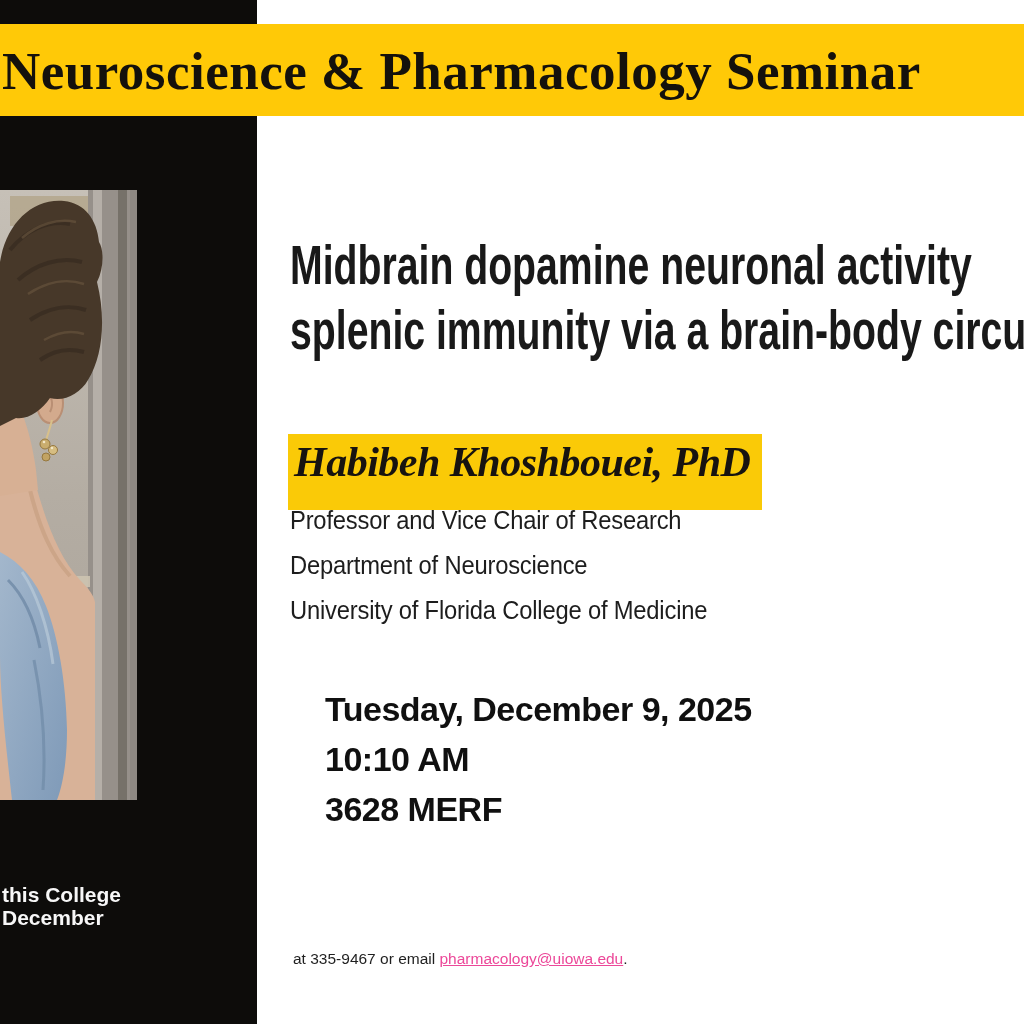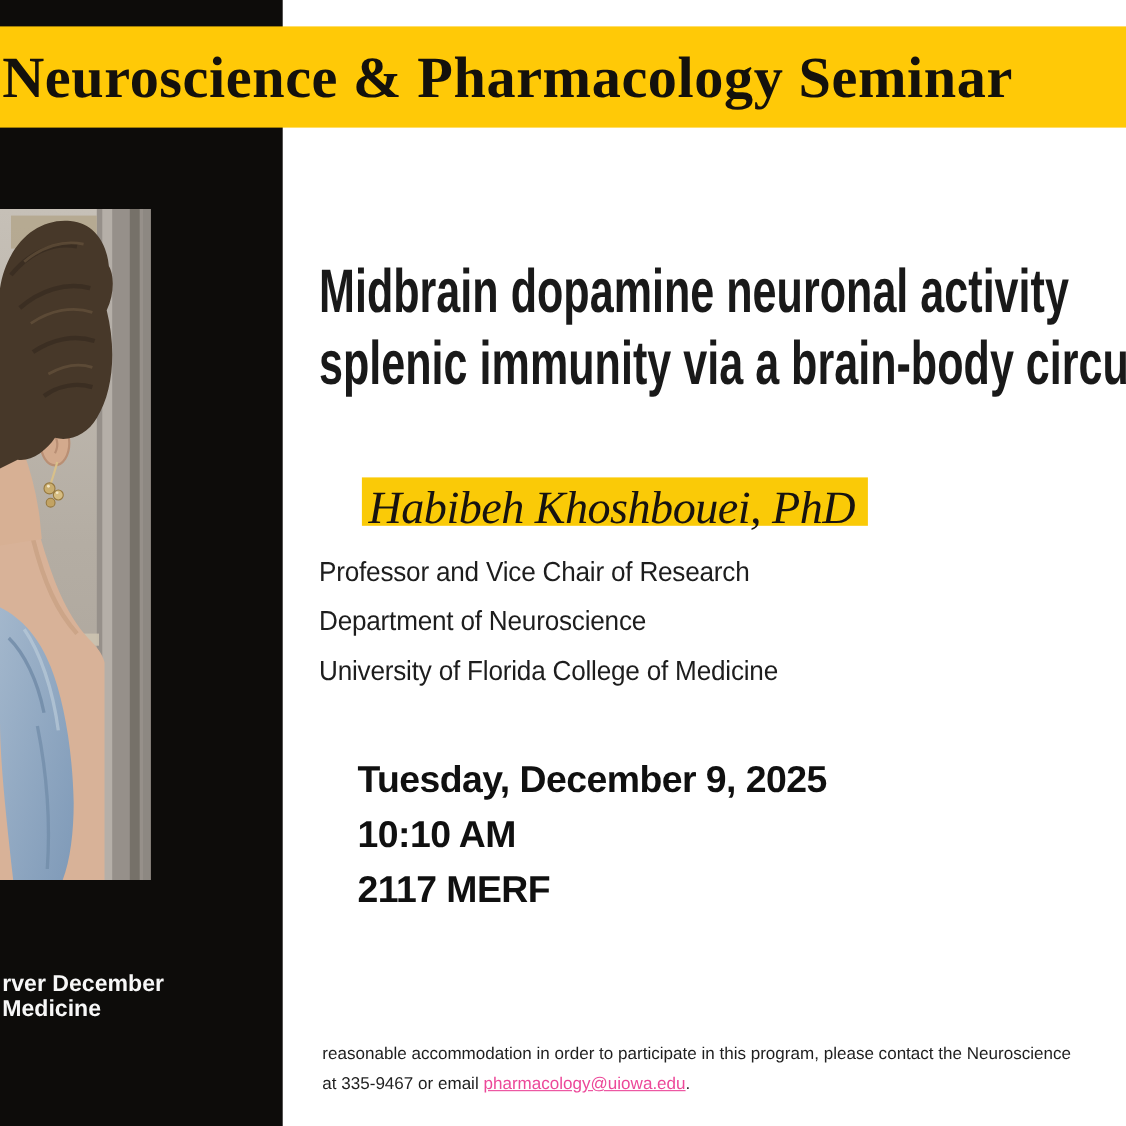--- a/index.html
+++ b/index.html
@@ -26,23 +26,23 @@
   
   .talk-title{
     position:absolute;left:290px;top:232px;color:#191919;white-space:nowrap;
   }
   .talk-title .line{
     height:65px;line-height:65px;font-weight:700;font-size:56px;letter-spacing:0;
     transform:scaleX(0.70);transform-origin:0 50%;white-space:nowrap;
   }
   .name-highlight{
     position:absolute;left:288px;top:434px;display:inline-block;background:#FACA07;
-    padding:0 12px 0 6px;height:44px;line-height:56px;white-space:nowrap;
-    font-family:"Liberation Serif","DejaVu Serif",serif;font-style:italic;font-weight:400;
-    font-size:42px;letter-spacing:-0.5px;color:#171310;margin-left:41px;
+    padding:0 12px 0 6px;height:76px;line-height:56px;white-space:nowrap;
+    font-family:"Liberation Serif","DejaVu Serif",serif;font-style:italic;font-weight:700;
+    font-size:42px;letter-spacing:-0.5px;color:#171310;
   }
   .affiliation{
     position:absolute;left:290px;top:498px;color:#1d1d1d;font-size:25px;line-height:45px;
     letter-spacing:-0.2px;white-space:nowrap;transform:scaleX(0.95);transform-origin:0 0;
   }
   .datetime{
     position:absolute;left:297px;top:684px;color:#101010;font-weight:700;font-size:34px;
     line-height:50px;letter-spacing:-0.5px;white-space:nowrap;margin-left:28px;
   }
   .disclaimer{
@@ -120,41 +120,40 @@
       <circle cx="44" cy="252" r="1.3" fill="#f3e7c8"></circle>
       <circle cx="52" cy="258" r="1.2" fill="#f3e7c8"></circle>
     </g>
 
     <path d="M0,72 C6,34 32,8 64,11 C85,13 97,30 99,52 C104,60 104,78 97,92 C106,128 103,166 88,190 C80,204 64,212 50,208 C42,220 28,230 16,228 L0,236 Z" fill="#473829"></path>
     <path d="M10,60 C26,40 48,30 70,34 M18,90 C36,74 60,66 82,72 M30,130 C48,118 68,114 86,120 M40,170 C54,160 70,158 84,162" stroke="#32271d" stroke-width="4" fill="none" opacity="0.55"></path>
     <path d="M22,48 C38,34 58,28 76,32 M28,104 C46,92 66,88 84,94 M44,150 C58,142 72,140 84,144" stroke="#6a563f" stroke-width="2.5" fill="none" opacity="0.6"></path>
   </svg>
 
   <div class="college">
-    <div>rver December</div>
-    <div>Medicine</div>
+    <div>this College</div>
+    <div>December</div>
   </div>
 
   <div class="talk-title">
     <div class="line">Midbrain dopamine neuronal activity</div>
     <div class="line">splenic immunity via a brain-body circuit</div>
   </div>
 
   <div class="name-highlight">Habibeh Khoshbouei, PhD</div>
 
   <div class="affiliation">
     <div>Professor and Vice Chair of Research</div>
     <div>Department of Neuroscience</div>
     <div>University of Florida College of Medicine</div>
   </div>
 
   <div class="datetime">
     <div>Tuesday, December 9, 2025</div>
     <div>10:10 AM</div>
-    <div>2117 MERF</div>
+    <div>3628 MERF</div>
   </div>
 
   <div class="disclaimer">
-    <div class="dline">reasonable accommodation in order to participate in this program, please contact the Neuroscience</div>
     <div class="dline"><span>at 335-9467 or email </span><a href="#">pharmacology@uiowa.edu</a><span>.</span></div>
   </div>
 
 </div>
 
 </body></html>

